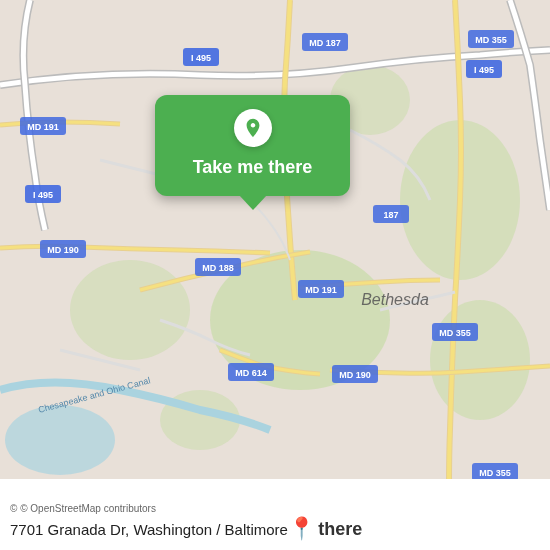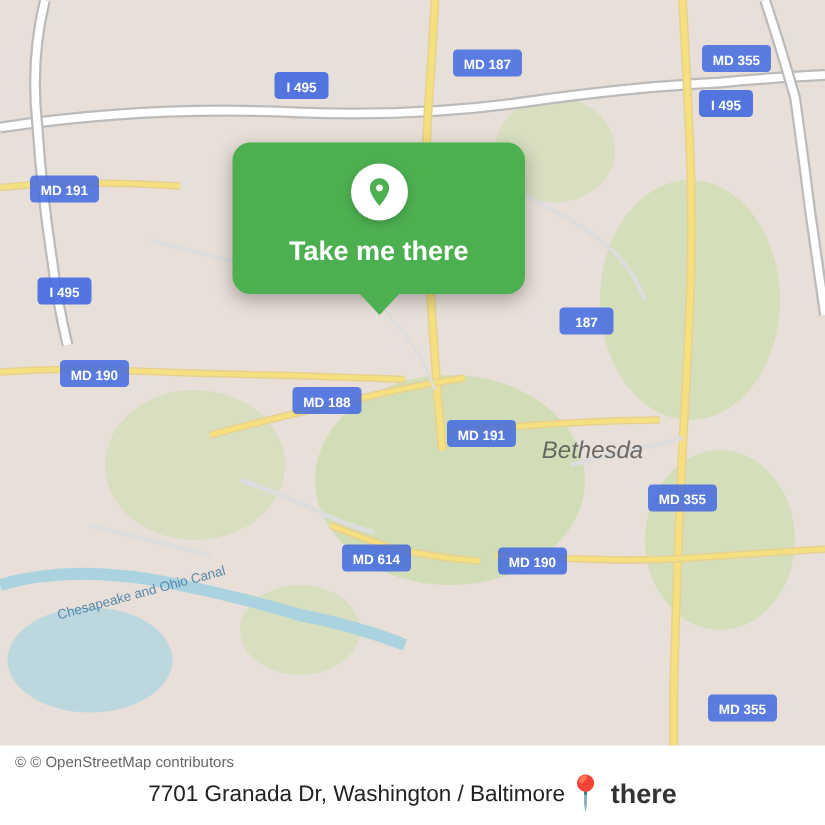--- a/index.html
+++ b/index.html
@@ -34,36 +34,36 @@
       width: 100%;
       height: 100%;
     }
 
     #footer-content {
       position: absolute;
       bottom: 0;
       left: 0;
       width: 100%;
       background: white;
-      padding: 6px 10px 8px 10px;
+      padding: 24px 10px 8px 10px;
     }
 
     #copyright-line {
       font-size: 10px;
       color: #666;
       margin-bottom: 2px;
     }
 
     #address-line {
       font-size: 15px;
       color: #222;
       font-weight: 500;
       display: flex;
       align-items: center;
-      justify-content: center;
+      justify-content: flex-start;
     }
 
     #moovit-logo {
       display: flex;
       align-items: center;
       font-size: 18px;
       font-weight: bold;
       color: #333;
     }
 

